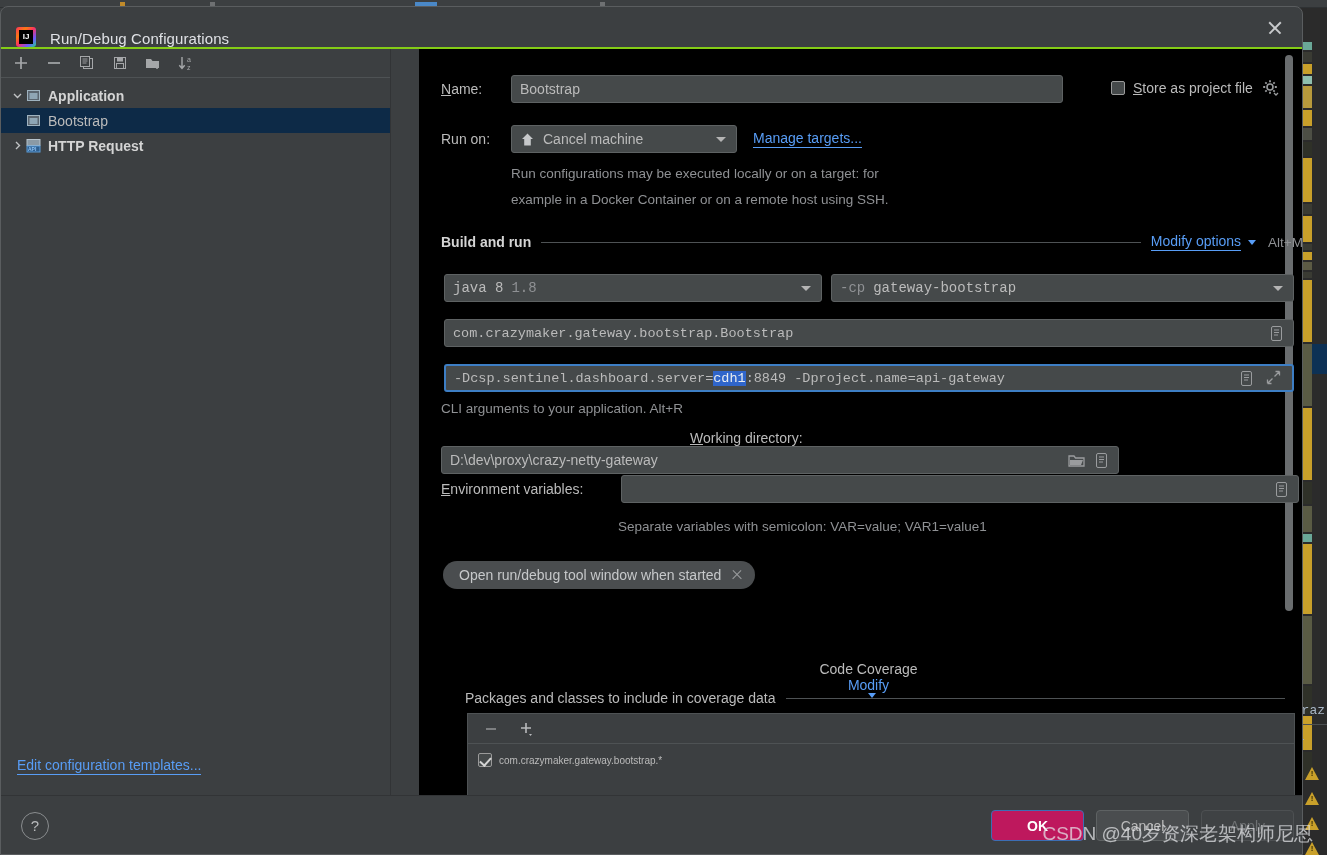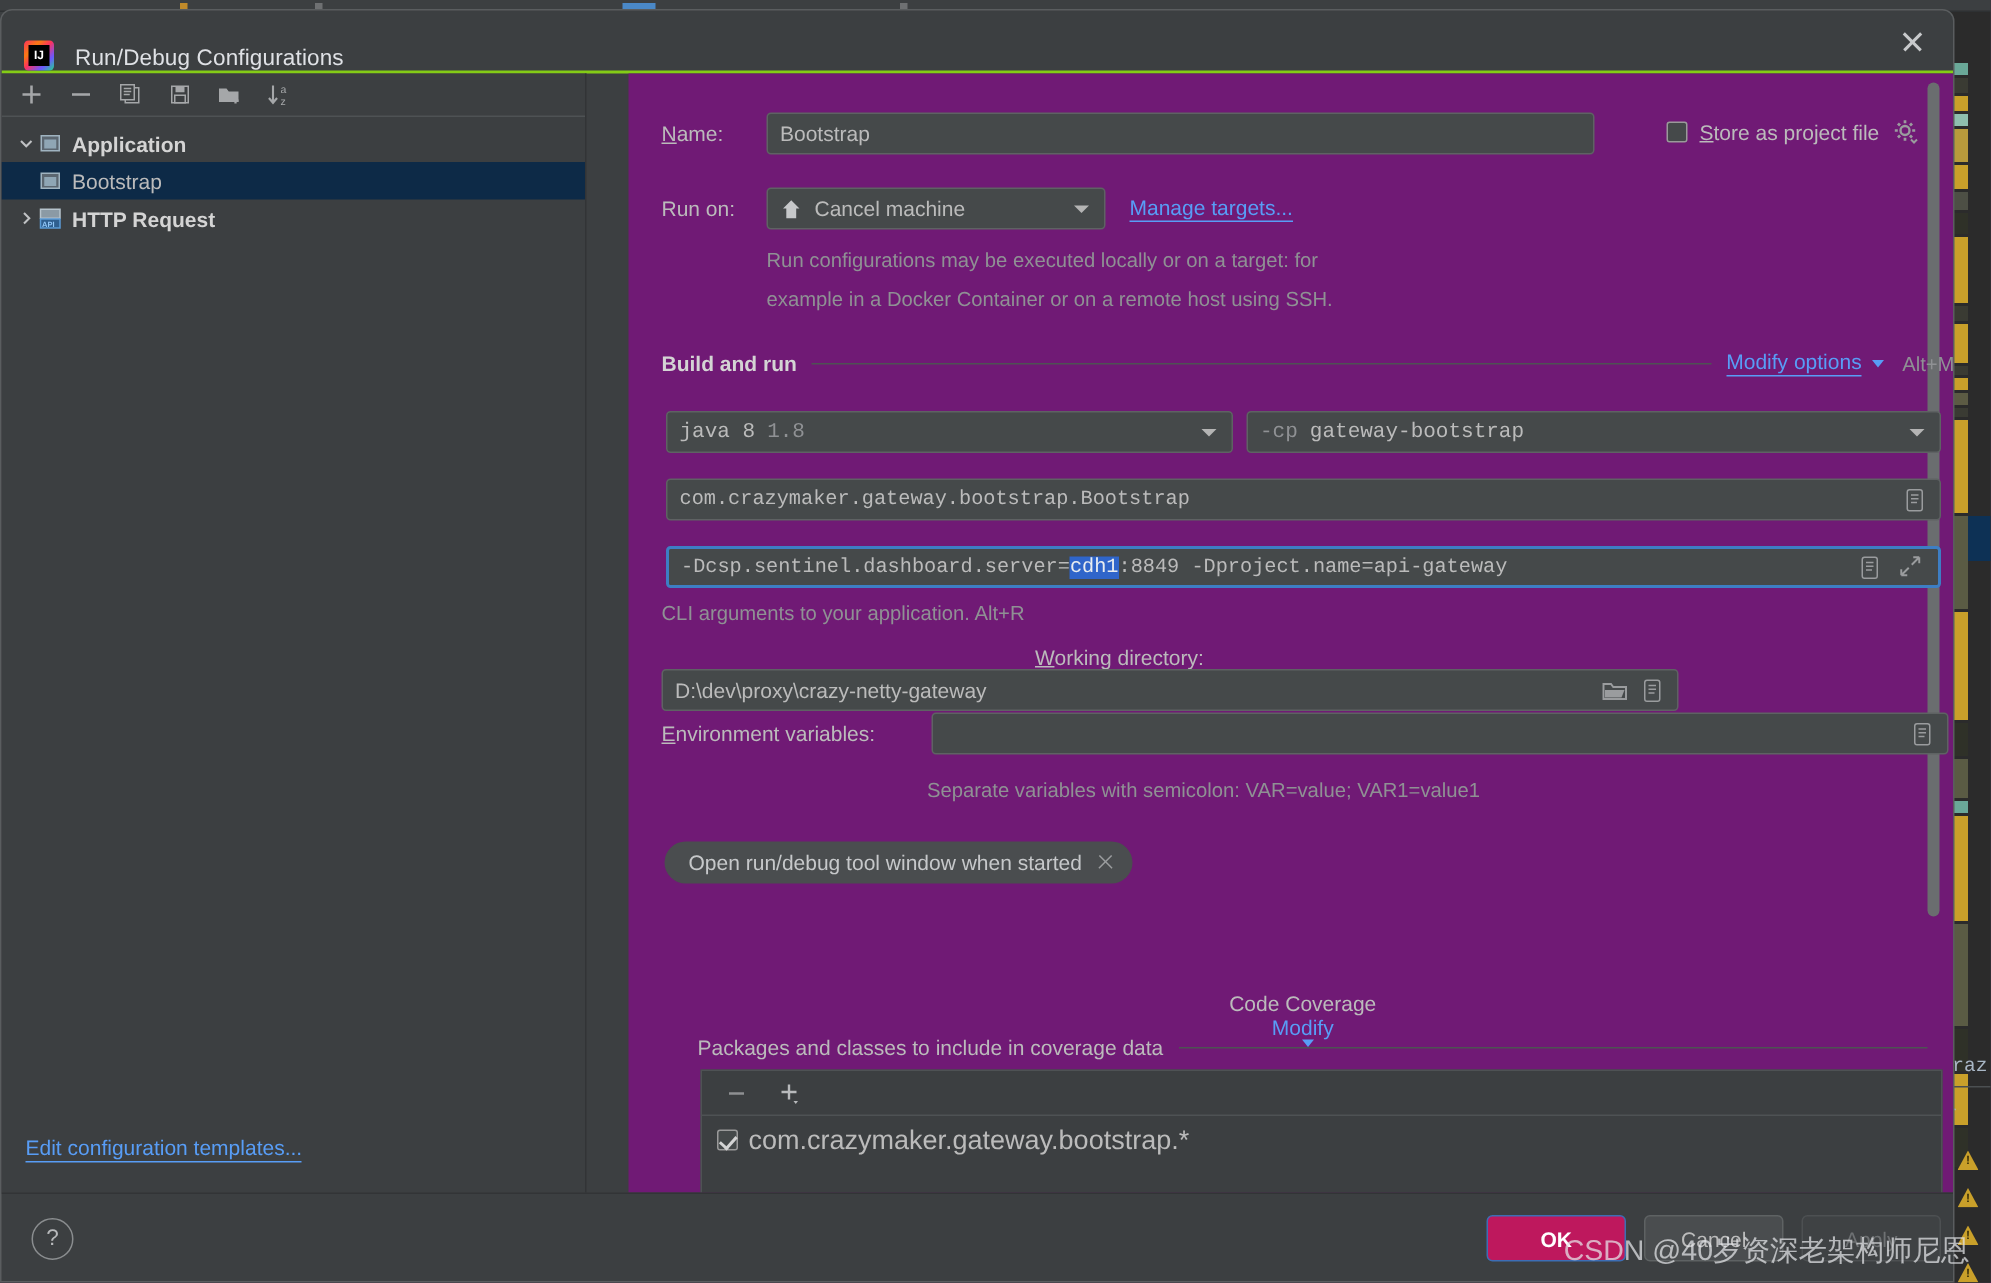--- a/index.html
+++ b/index.html
@@ -114,21 +114,21 @@
   .tree-ico { width: 17px; height: 15px; flex: none; margin-right: 6px; }
   .tree-label { white-space: nowrap; }
 
   #edit-templates {
     position: absolute; left: 16px; bottom: 20px;
     color: #589df6; font-size: 14px; cursor: pointer;
     border-bottom: 1px solid #589df6; padding-bottom: 1px;
   }
 
   
-  #right-pane { flex: 1; position: relative; background: #701a75; overflow: hidden; }
+  #right-pane { flex: 1; position: relative; background: #000000; overflow: hidden; }
 
   .row { display: flex; align-items: center; }
   .lbl { color: #bbbbbb; font-size: 14px; }
   .lbl u { text-decoration: underline; }
 
   .txtfield {
     background: #45494a; border: 1px solid #5e6263; border-radius: 3px;
     height: 28px; color: #bbbbbb; font-size: 14px;
     display: flex; align-items: center; padding: 0 8px;
   }
@@ -163,21 +163,21 @@
   .chip-x { position: relative; width: 12px; height: 12px; opacity:.65; }
   .chip-x::before, .chip-x::after {
     content:""; position:absolute; left:0; top:5px; width:12px; height:1.4px; background:#c6c8ca;
   }
   .chip-x::before{ transform: rotate(45deg);} .chip-x::after{ transform: rotate(-45deg);}
 
   .cov-box { border: 1px solid #4e5254; background: #3c3f41; }
   .cov-toolbar { height: 30px; display:flex; align-items:center; gap:18px; padding-left: 14px;
                  border-bottom: 1px solid #4e5254; }
   .cov-item { height: 32px; display: flex; align-items: center; gap: 7px; padding-left: 10px;
-              color: #bbbbbb; font-size: 18px; }
+              color: #bbbbbb; font-size: 10px; }
   .cbx {
     width: 14px; height: 14px; border: 1px solid #9a9a9a; background: #45494a;
     border-radius: 2px; position: relative; flex: none; cursor: pointer;
   }
   .cbx.checked::after {
     content: ""; position: absolute; left: 3px; top: 1px; width: 5px; height: 9px;
     border: solid #d4d4d4; border-width: 0 2px 2px 0; transform: rotate(42deg);
   }
 
   #vscroll {

